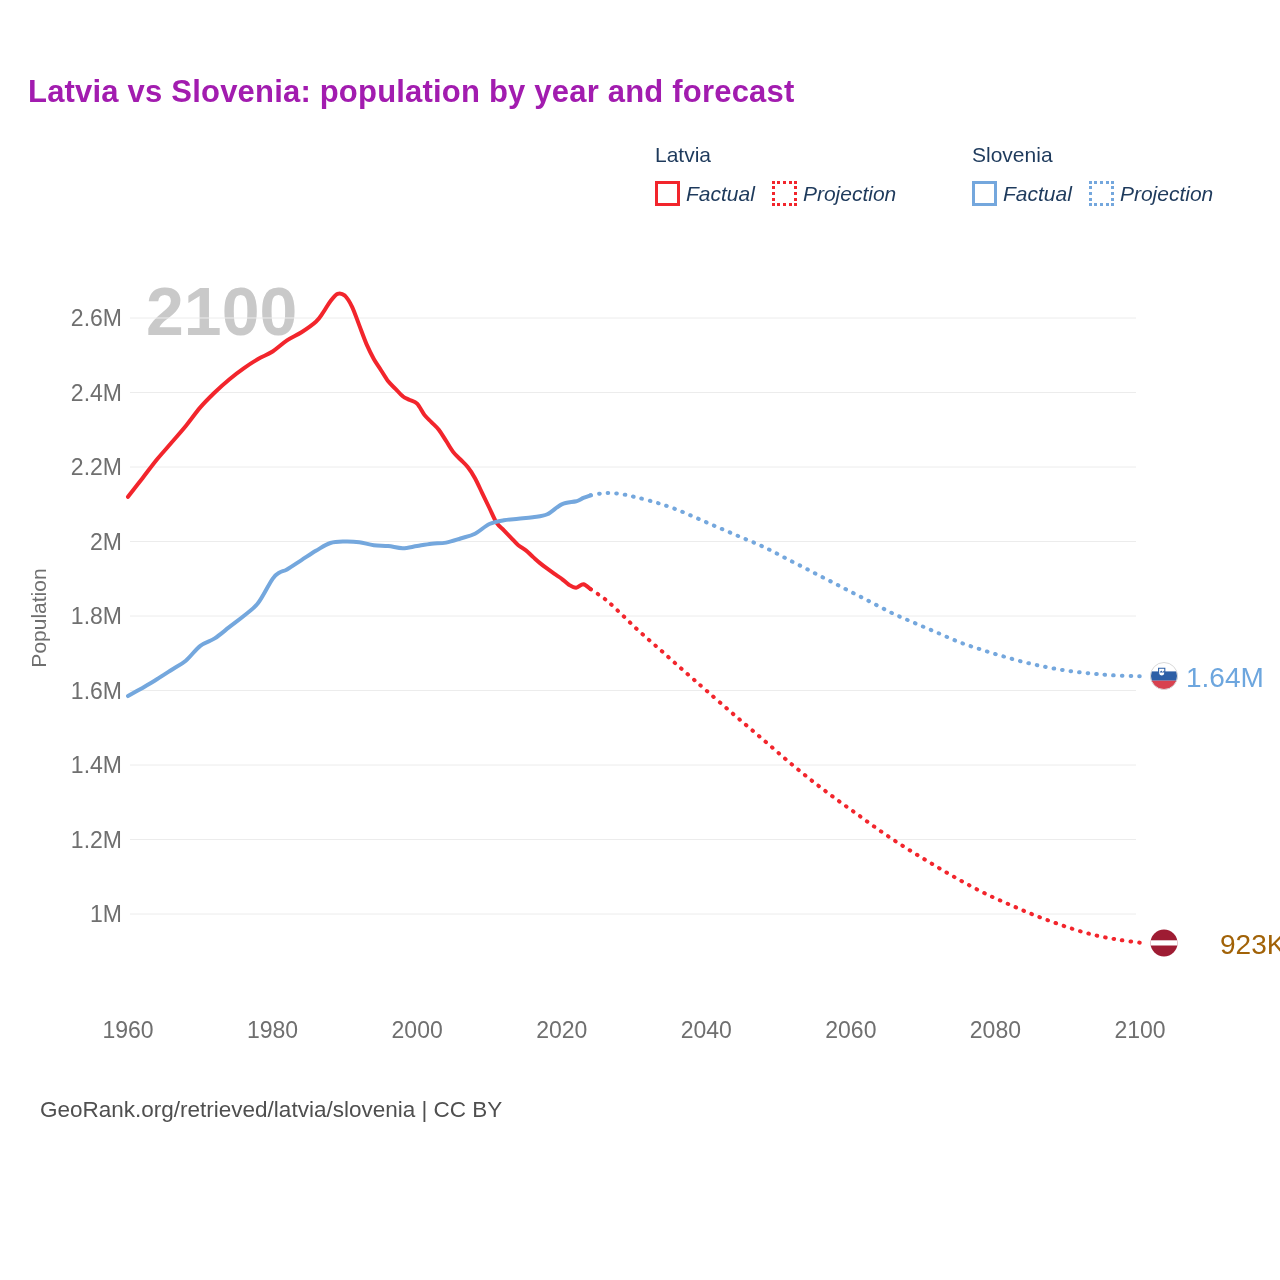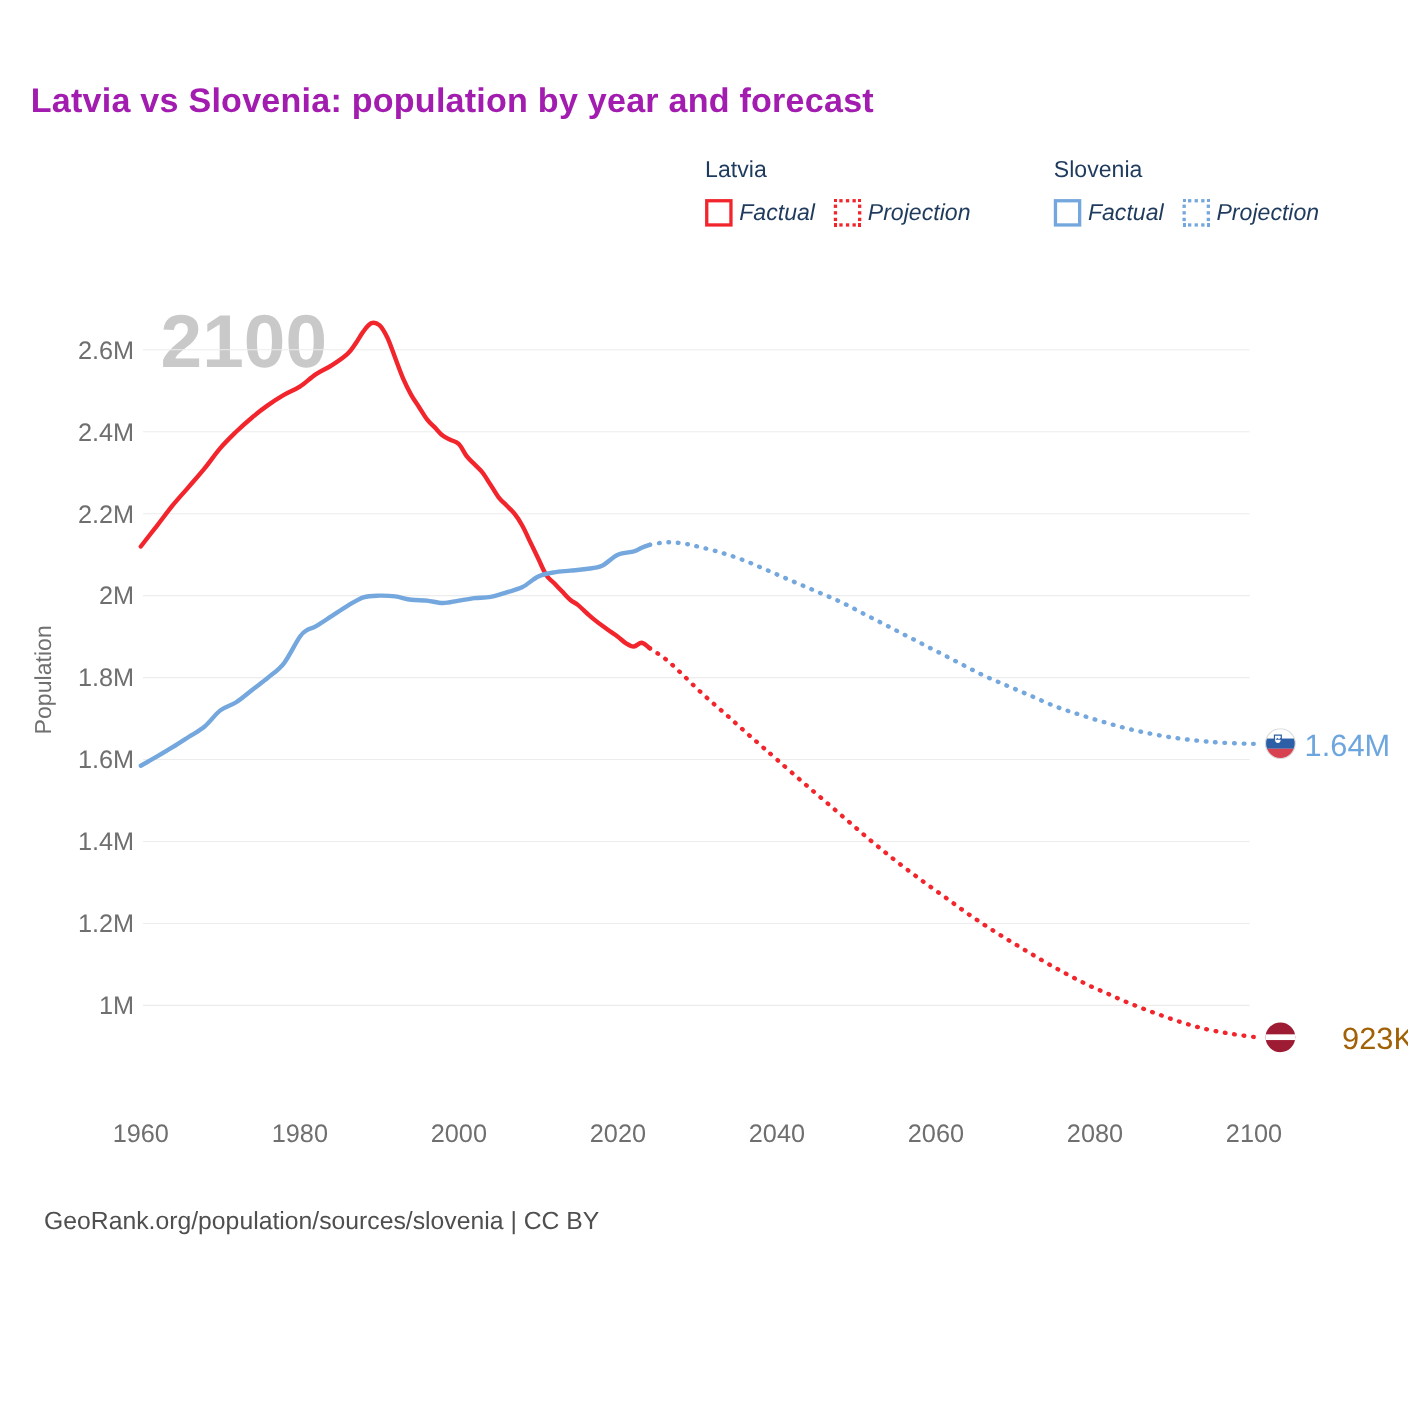--- a/index.html
+++ b/index.html
@@ -1,20 +1,20 @@
 <!DOCTYPE html>
 <html><head>
 <meta charset="utf-8">
 <style>
   html,body{margin:0;padding:0;background:#ffffff;}
   body{width:1280px;height:1280px;position:relative;overflow:hidden;
        font-family:"Liberation Sans","DejaVu Sans",sans-serif;}
   .abs{position:absolute;}
   #title{left:28px;top:74px;font-size:31px;font-weight:700;color:#a21caf;letter-spacing:.2px;}
-  .legend-group{position:absolute;top:143px;}
+  .legend-group{position:absolute;top:143px;margin-left:14px;}
   #legend-latvia{left:641px;}
   #legend-slovenia{left:958px;}
   .legend-country{font-size:21px;color:#1e3a5c;margin-bottom:14px;}
   .legend-row{display:flex;align-items:center;}
   .legend-item{display:flex;align-items:center;margin-right:17px;}
   .swatch{width:19px;height:19px;margin-right:6px;background:#fff;}
   .swatch.red-solid{border:3px solid #f2252c;}
   .swatch.red-dotted{border:3px dotted #f2252c;}
   .swatch.blue-solid{border:3px solid #74a7dd;}
   .swatch.blue-dotted{border:3px dotted #74a7dd;}
@@ -131,14 +131,14 @@
   <g clip-path="url(#clip-lv)">
     <rect x="0" y="0" width="28" height="28" fill="#9e1c33"></rect>
     <rect x="0" y="11.3" width="28" height="5.2" fill="#ffffff"></rect>
   </g>
 </svg>
 
 <div id="end-label-slovenia" class="end-label">1.64M</div>
 <div id="end-label-latvia" class="end-label">923K</div>
 
 <div id="footer" class="abs">
-  <div>GeoRank.org/population/sources/slovenia | CC BY</div>
+  <div>GeoRank.org/retrieved/latvia/slovenia | CC BY</div>
 </div>
 
 </body></html>

